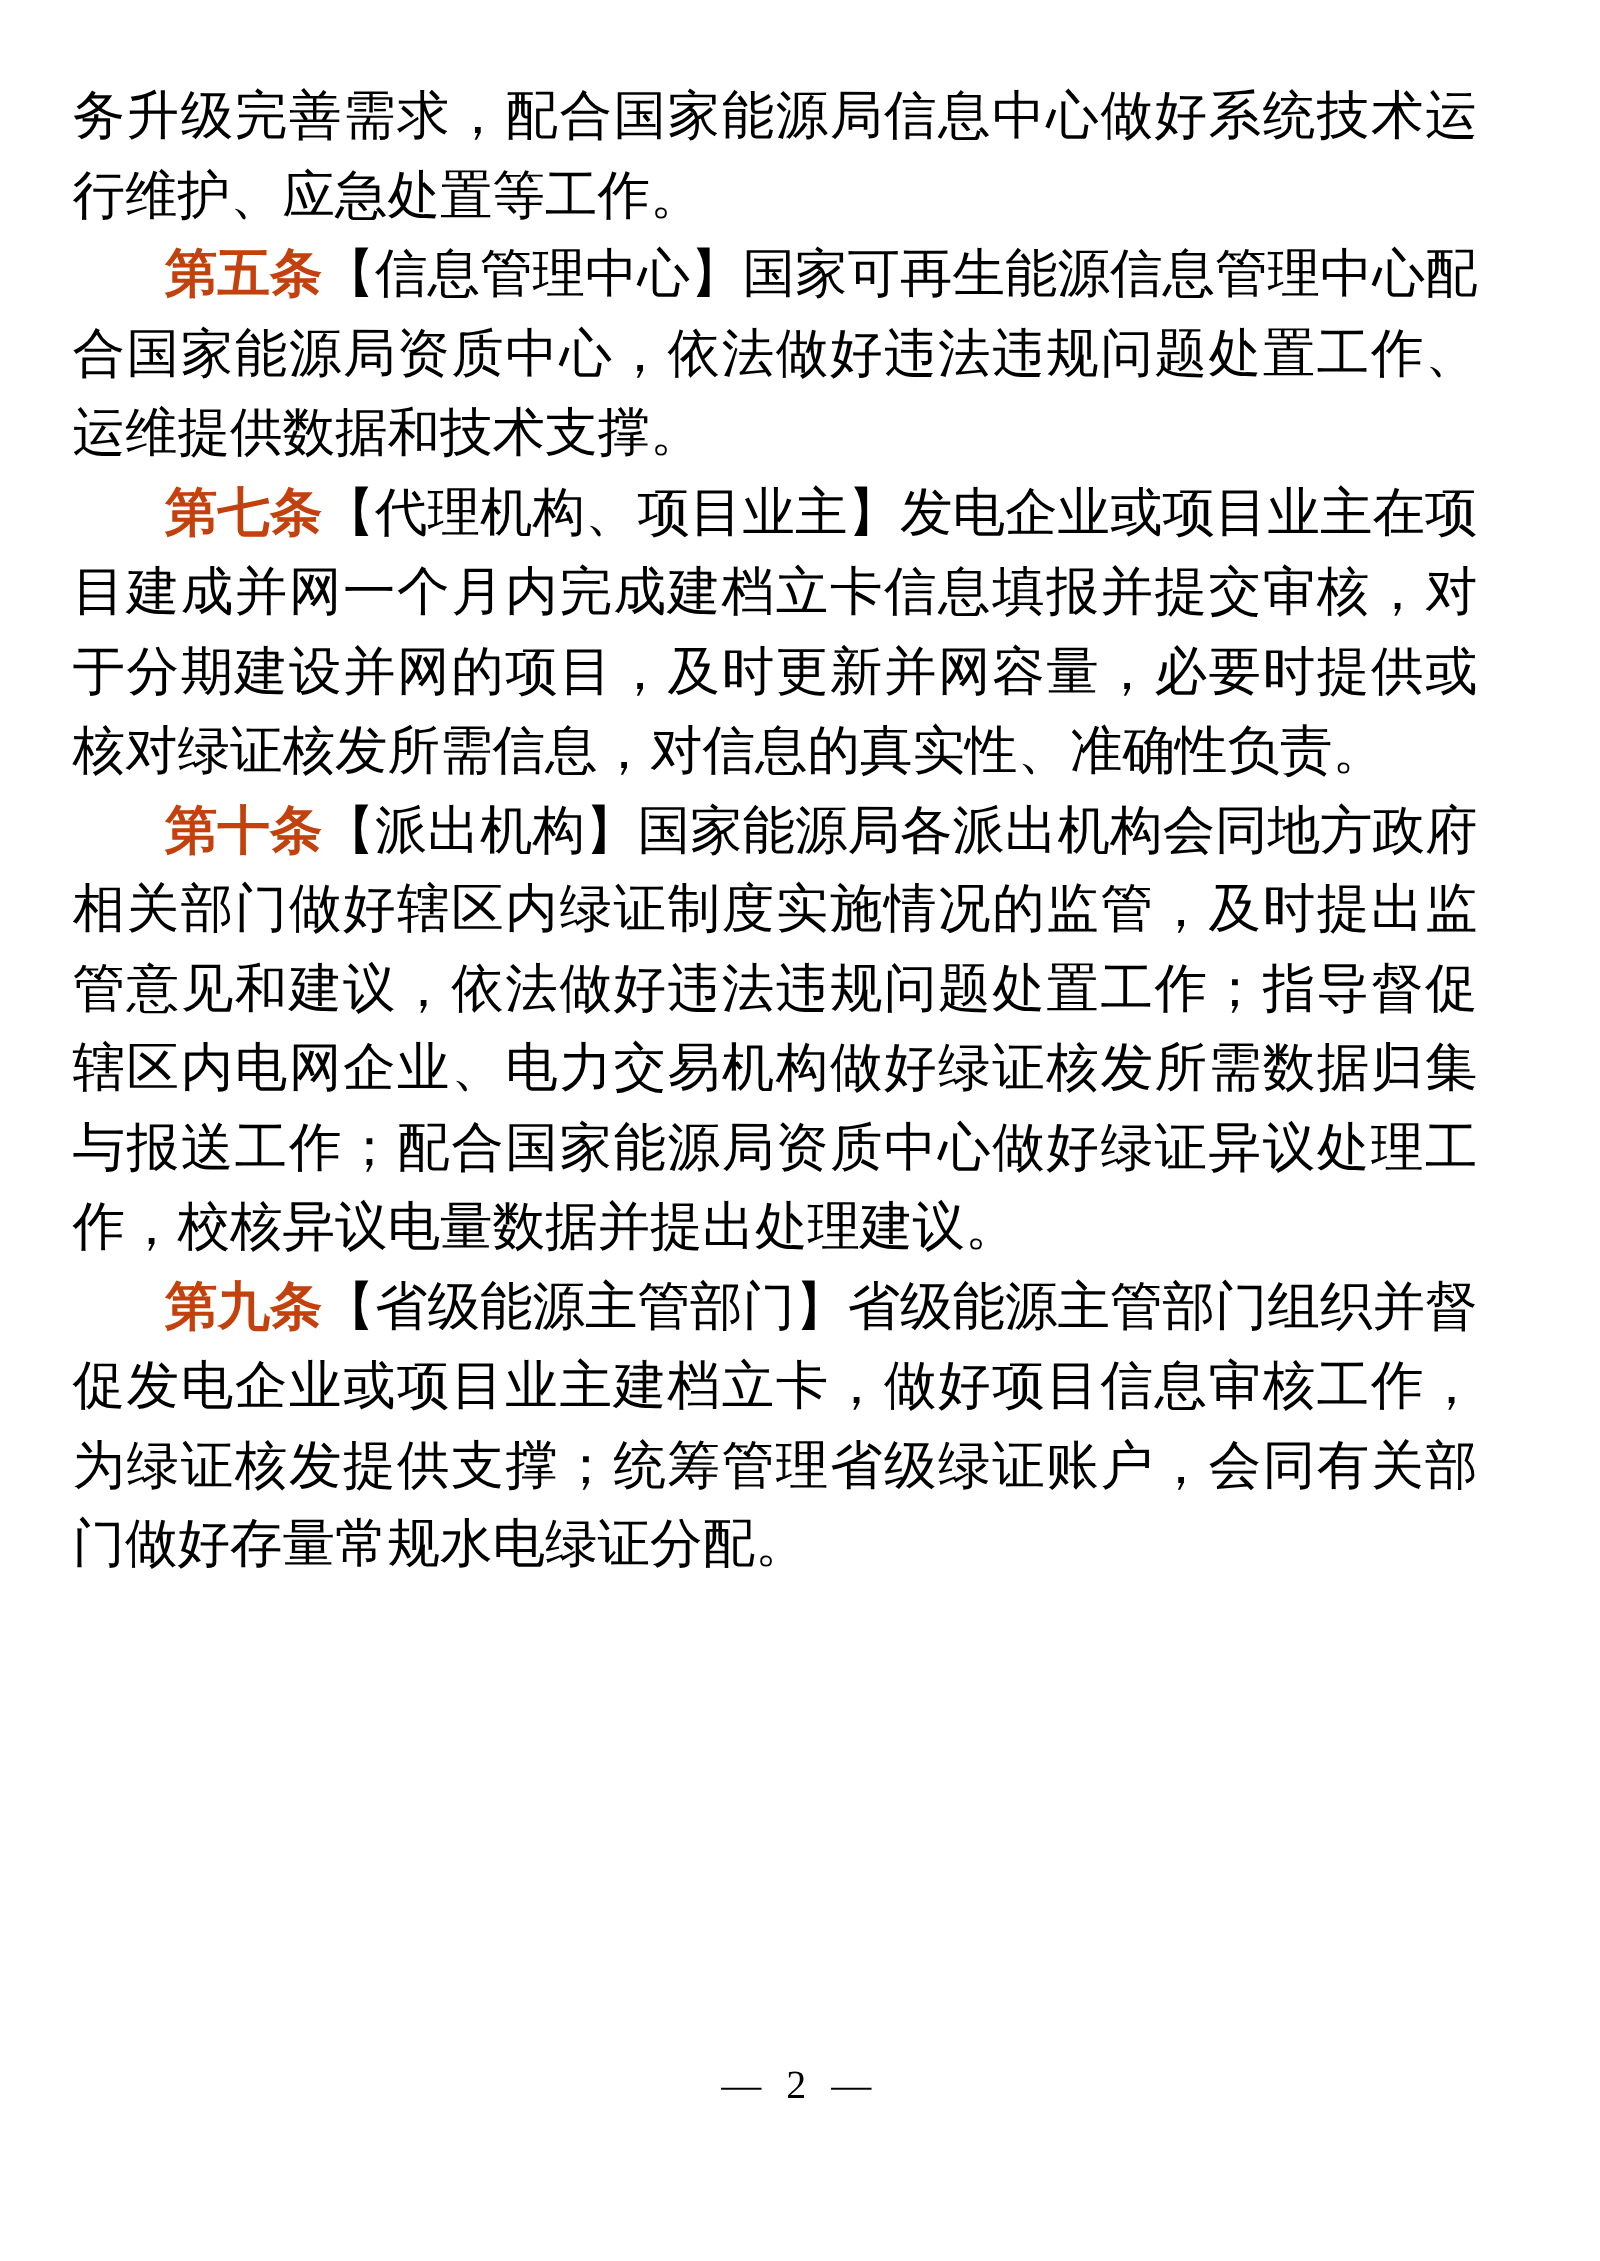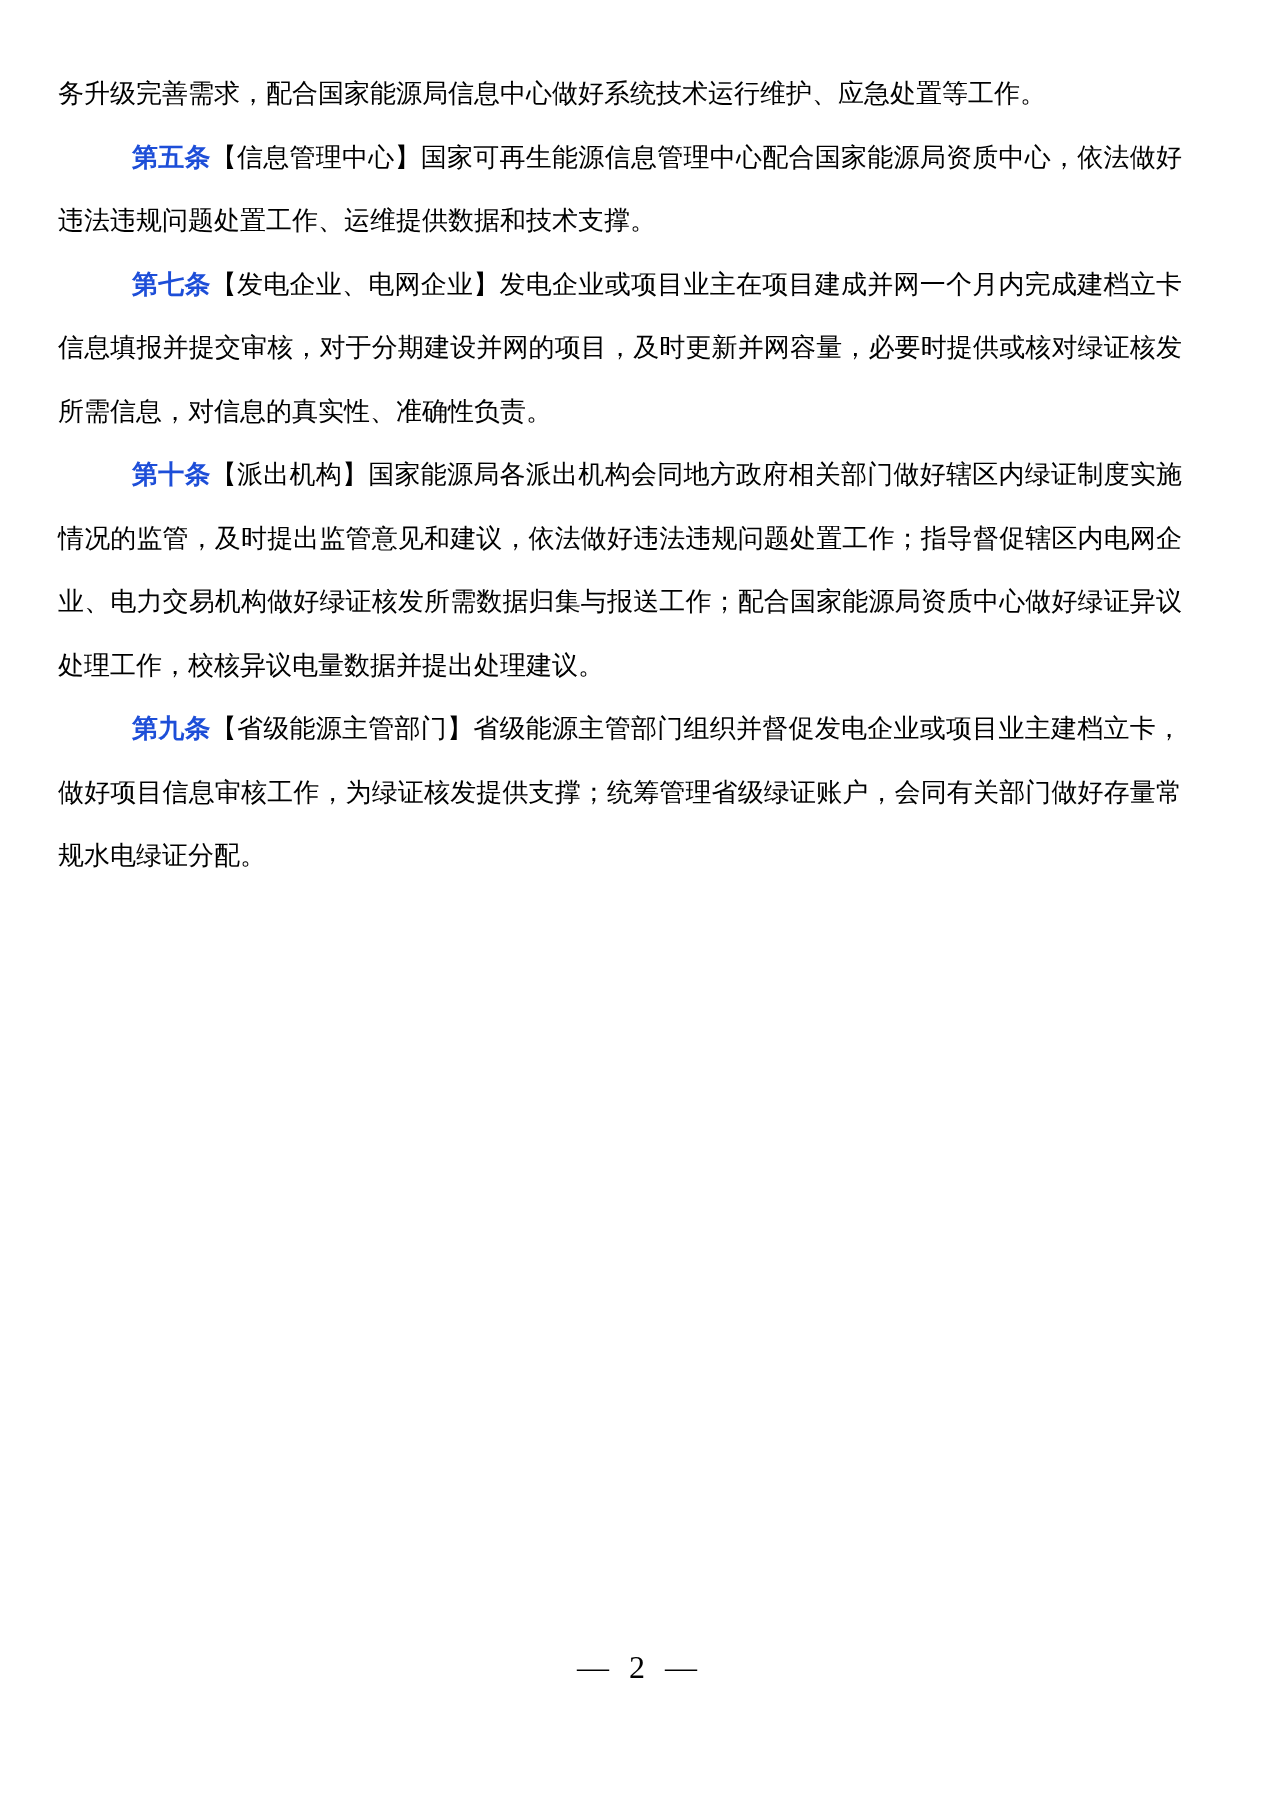--- a/index.html
+++ b/index.html
@@ -18,33 +18,33 @@
   }
   .content {
     position: absolute;
     left: 58px;
     top: 62px;
     width: 1124px;
   }
   p.para {
     margin: 0;
     padding: 0;
-    font-size: 26px;
+    font-size: 42px;
     line-height: 63.5px;
     text-align: justify;
     text-justify: inter-ideograph;
     letter-spacing: 0px;
     color: #000000;
   }
   p.para.article {
     text-indent: 74px;
   }
   .artnum {
     font-weight: bold;
-    color: #1d4ed8;
+    color: #c2410c;
   }
   .arttext {
     font-weight: normal;
   }
   .footer {
     position: absolute;
     left: 0;
     top: 1645px;
     width: 1280px;
     text-align: center;
@@ -58,21 +58,21 @@
 <body>
 
 <div class="page">
   <div class="content">
 
     <p class="para continuation"><span class="arttext">务升级完善需求，配合国家能源局信息中心做好系统技术运行维护、应急处置等工作。</span></p>
 
     <p class="para article"><span class="artnum">第五条</span><span class="arttext">【信息管理中心】国家可再生能源信息管理中心配合国家能源局资质中心，依法做好违法违规问题处置工作、运维提供数据和技术支撑。</span></p>
 
 
-    <p class="para article"><span class="artnum">第七条</span><span class="arttext">【发电企业、电网企业】发电企业或项目业主在项目建成并网一个月内完成建档立卡信息填报并提交审核，对于分期建设并网的项目，及时更新并网容量，必要时提供或核对绿证核发所需信息，对信息的真实性、准确性负责。</span></p>
+    <p class="para article"><span class="artnum">第七条</span><span class="arttext">【代理机构、项目业主】发电企业或项目业主在项目建成并网一个月内完成建档立卡信息填报并提交审核，对于分期建设并网的项目，及时更新并网容量，必要时提供或核对绿证核发所需信息，对信息的真实性、准确性负责。</span></p>
 
 
     <p class="para article"><span class="artnum">第十条</span><span class="arttext">【派出机构】国家能源局各派出机构会同地方政府相关部门做好辖区内绿证制度实施情况的监管，及时提出监管意见和建议，依法做好违法违规问题处置工作；指导督促辖区内电网企业、电力交易机构做好绿证核发所需数据归集与报送工作；配合国家能源局资质中心做好绿证异议处理工作，校核异议电量数据并提出处理建议。</span></p>
 
     <p class="para article"><span class="artnum">第九条</span><span class="arttext">【省级能源主管部门】省级能源主管部门组织并督促发电企业或项目业主建档立卡，做好项目信息审核工作，为绿证核发提供支撑；统筹管理省级绿证账户，会同有关部门做好存量常规水电绿证分配。</span></p>
 
   </div>
 
   <div class="footer">— 2 —</div>
 </div>

